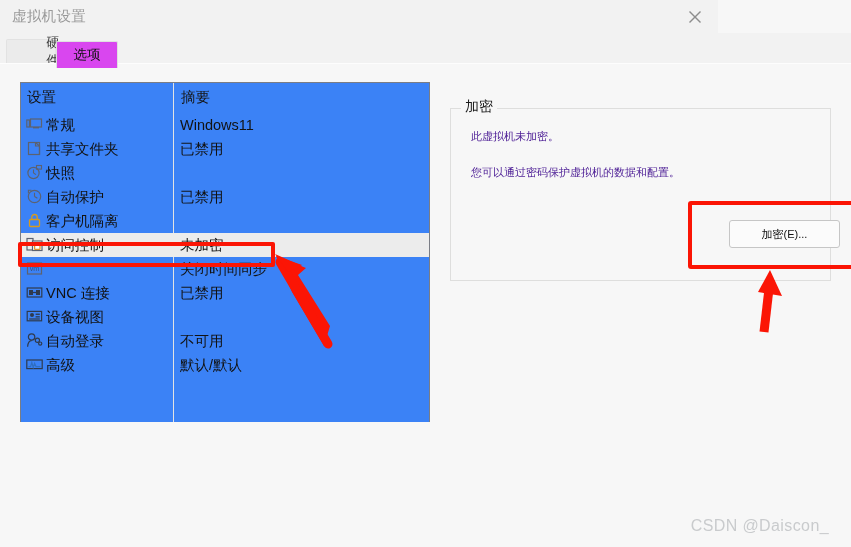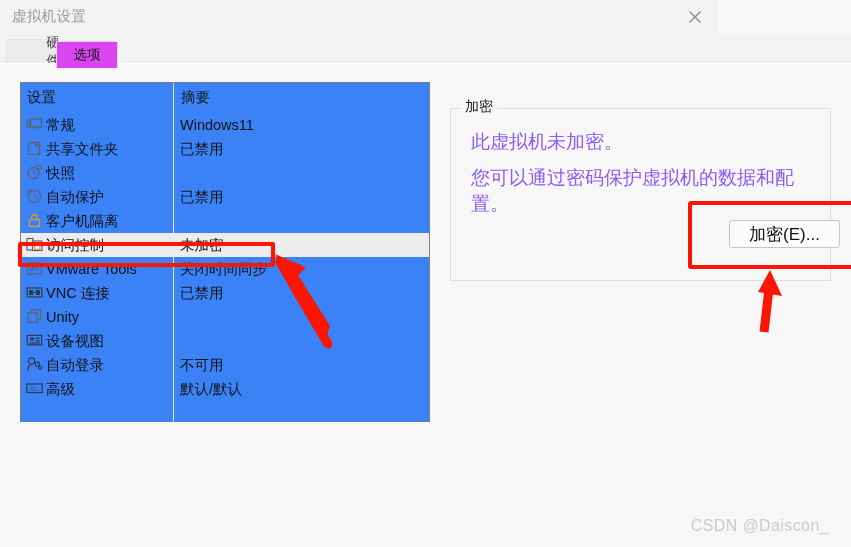--- a/index.html
+++ b/index.html
@@ -131,31 +131,31 @@
     background:transparent;
     margin-top:15px;
   }
   .groupbox-legend {
     position:absolute; left:10px; top:-11px;
     padding:0 4px;
     background:#f7f7f7;
     font-size:14px; color:#1a1a1a;
   }
   .gb-line {
-    position:absolute; font-size:19px; color:#8b5cf6;
+    position:absolute; font-size:11px; color:#4c1d95;
   }
   .gb-line.l1 { left:20px; top:20px; }
   .gb-line.l2 { left:20px; top:56px; }
   .enc-button {
     position:absolute; left:278px; top:111px;
     width:111px; height:28px;
     background:#fbfbfb;
     border:1px solid #c6c6c6;
     border-radius:3px;
-    font-size:17px; color:#111;
+    font-size:11px; color:#111;
     display:flex; align-items:center; justify-content:center;
     font-family:"Liberation Sans", sans-serif;
     cursor:default;
   }
 
   
   .anno-box {
     position:absolute;
     border:4px solid #fb1505;
     border-radius:3px;
@@ -274,44 +274,33 @@
           <span class="lbl">访问控制</span>
           <span class="sum">未加密</span>
         </div>
         <div class="row">
           <span class="ico">
             <svg width="17" height="17" viewBox="0 0 17 17" aria-hidden="true">
               <rect x="1.5" y="3" width="14" height="11" fill="none" stroke="#5c6270" stroke-width="1.2"></rect>
               <text x="8.5" y="11.4" font-size="7.2" font-family="Liberation Sans, sans-serif" fill="#38527d" text-anchor="middle">vm</text>
             </svg>
           </span>
-          <span class="lbl">VMware Tools</span>
           <span class="sum">关闭时间同步</span>
         </div>
         <div class="row">
           <span class="ico">
             <svg width="17" height="17" viewBox="0 0 17 17" aria-hidden="true">
               <rect x="1.2" y="4" width="14.6" height="9" fill="none" stroke="#2f3a4d" stroke-width="1.2"></rect>
               <rect x="3" y="6" width="4" height="5" fill="#2f3a4d"></rect>
               <rect x="10" y="6" width="4" height="5" fill="#2f3a4d"></rect>
               <path d="M7,8.5 L10,8.5" stroke="#2f3a4d" stroke-width="1.2"></path>
             </svg>
           </span>
           <span class="lbl">VNC 连接</span>
           <span class="sum">已禁用</span>
-        </div>
-        <div class="row">
-          <span class="ico">
-            <svg width="17" height="17" viewBox="0 0 17 17" aria-hidden="true">
-              <rect x="1.8" y="4.8" width="9.4" height="9.4" fill="none" stroke="#5c6270" stroke-width="1.2"></rect>
-              <path d="M5,4.8 L5,1.8 L14.6,1.8 L14.6,11.2 L11.2,11.2" fill="none" stroke="#5c6270" stroke-width="1.2"></path>
-            </svg>
-          </span>
-          <span class="lbl">Unity</span>
-          <span class="sum"></span>
         </div>
         <div class="row">
           <span class="ico">
             <svg width="17" height="17" viewBox="0 0 17 17" aria-hidden="true">
               <rect x="1.2" y="3.4" width="14.4" height="9.4" fill="none" stroke="#2f3a4d" stroke-width="1.2"></rect>
               <circle cx="6" cy="7" r="2" fill="#2f3a4d"></circle>
               <rect x="9.6" y="5.6" width="4.2" height="1.3" fill="#2f3a4d"></rect>
               <rect x="9.6" y="8.2" width="4.2" height="1.3" fill="#2f3a4d"></rect>
               <rect x="3.2" y="10.4" width="10.6" height="1.2" fill="#2f3a4d"></rect>
             </svg>

